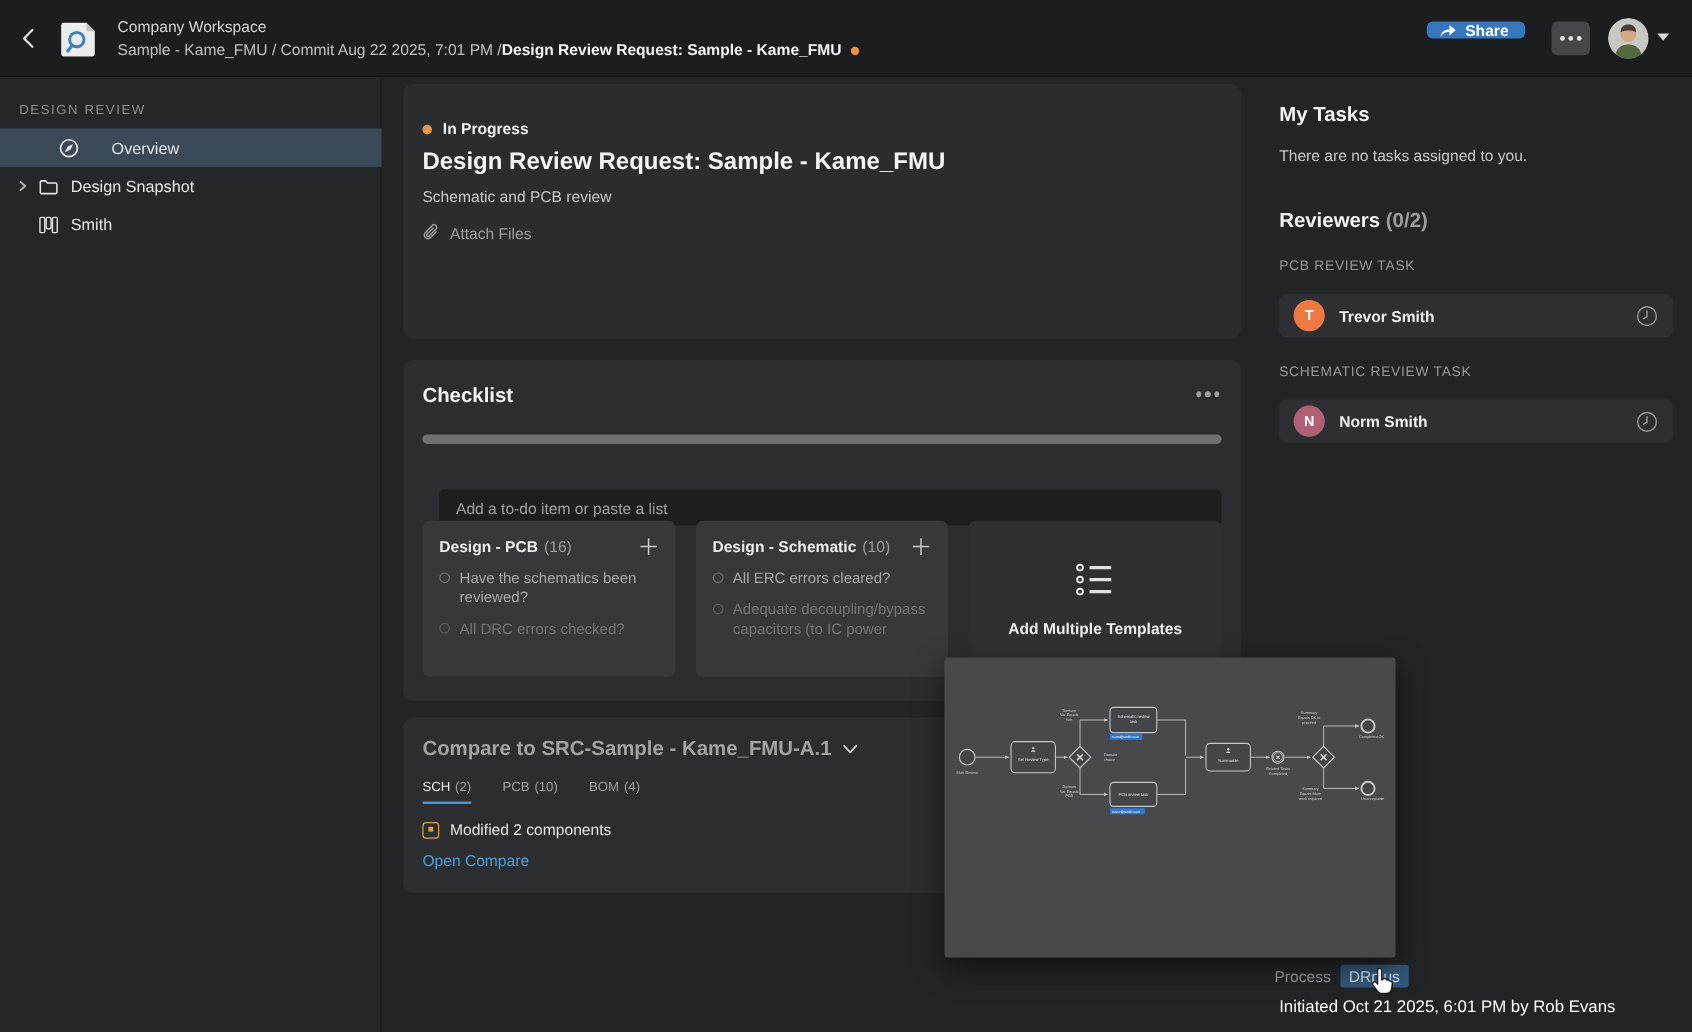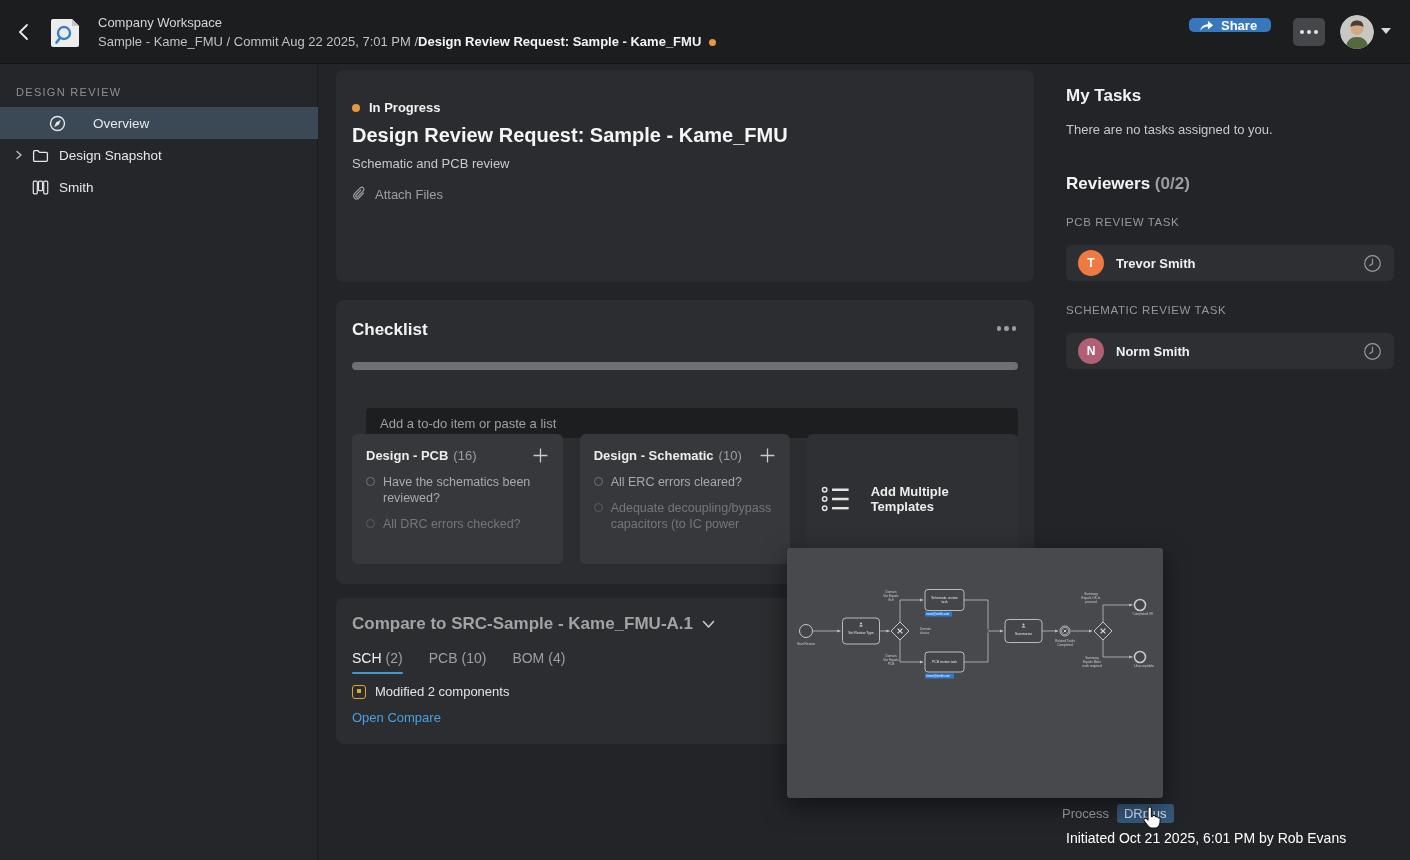--- a/index.html
+++ b/index.html
@@ -67,28 +67,28 @@
   .tile-head { display:flex; align-items:center; }
   .tile-name { font-size:13px; font-weight:bold; color:#eceded; }
   .tile-count { font-size:13px; color:#9b9ea1; margin-left:5px; }
   .tile-plus { margin-left:auto; cursor:pointer; display:flex; }
   .titem { display:flex; gap:8px; margin-top:10px; font-size:12.5px; line-height:16px; color:#a7a9ac; }
   .titem .cb { flex:0 0 9px; width:9px; height:9px; border:1px solid #717477; border-radius:50%; margin-top:3px; }
   .titem.dim { color:#747679; }
   .titem.dim .cb { border-color:#5b5d60; }
   .tile-fade { position:absolute; left:0; right:0; bottom:0; height:26px;
     background:linear-gradient(to bottom, rgba(55,56,59,0), #37383b); }
-  .tile.add-tpl { background:#2f3033; display:flex; flex-direction:row; align-items:center; justify-content:space-between; gap:18px; }
+  .tile.add-tpl { background:#2f3033; display:flex; flex-direction:column; align-items:center; justify-content:center; gap:18px; }
   .tile.add-tpl .lbl { font-size:13px; font-weight:bold; color:#eceded; }
 
   .card-compare { top:598px; height:146px; background:#2c2d30; }
   .cmp-title { position:absolute; left:16px; top:16px; font-size:17px; font-weight:bold; color:#a3a3a3;
     display:flex; align-items:center; gap:9px; }
   .cmp-tabs { position:absolute; left:16px; top:52px; display:flex; gap:26px; }
-  .cmp-tab { font-size:14px; color:#9da0a3; padding-bottom:8px; position:relative; cursor:pointer; }
+  .cmp-tab { font-size:11px; color:#9da0a3; padding-bottom:8px; position:relative; cursor:pointer; }
   .cmp-tab .cnt { color:#9da0a3; margin-left:4px; }
   .cmp-tab.active { color:#f0f1f3; }
   .cmp-tab.active::after { content:""; position:absolute; left:0; right:0; bottom:0; height:2.5px; background:#4596d1; border-radius:2px; }
   .cmp-mod { position:absolute; left:16px; top:86px; display:flex; align-items:center; gap:9px; font-size:13px; color:#e3e4e6; }
   .mod-ico { width:14px; height:14px; border:1.5px solid #d9a93d; border-radius:3px; position:relative; }
   .mod-ico::after { content:""; position:absolute; left:3.5px; top:3.5px; width:4px; height:4px; background:#d9a93d; }
   .cmp-open { position:absolute; left:16px; top:112px; font-size:13px; color:#4aa0e0; cursor:pointer; }
 
   
   .rpanel { position:absolute; left:1050px; top:64px; width:360px; height:796px; }

